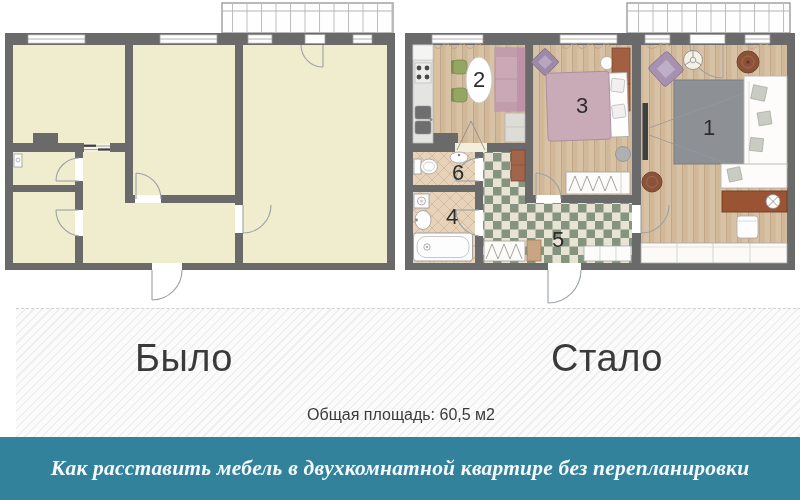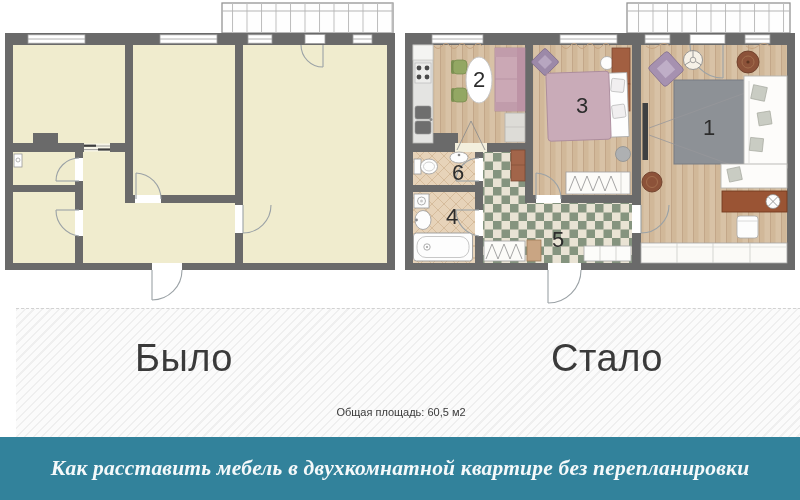--- a/index.html
+++ b/index.html
@@ -7,21 +7,21 @@
          font-family:"Liberation Sans",sans-serif;}
   .plans-area{position:absolute;left:0;top:0;width:800px;height:308px;background:#ffffff;}
   .captions{position:absolute;left:16px;top:308px;width:800px;height:129px;
             border-top:1px dashed #d2d2d2;
             background:repeating-linear-gradient(135deg,#efefef 0 1.5px,#fbfbfb 1.5px 6px);}
   .plan-label{position:absolute;transform:translateX(-50%);font-size:38px;color:#3a3a3a;
               white-space:nowrap;letter-spacing:0.5px;}
   .label-before{left:168px;top:28px;}
   .label-after{left:591px;top:28px;}
   .area-text{position:absolute;left:385px;top:97px;transform:translateX(-50%);
-             font-size:11px;color:#3a3a3a;white-space:nowrap;}
+             font-size:16px;color:#3a3a3a;white-space:nowrap;}
   .banner{position:absolute;left:0;top:437px;width:800px;height:63px;background:#32829b;
           display:flex;align-items:center;justify-content:center;font-style:italic;}
   .banner span{font-family:"Liberation Serif",serif;font-weight:bold;font-size:21.5px;
                color:#f5f9fa;letter-spacing:0.2px;white-space:nowrap;}
   svg text{font-family:"Liberation Sans",sans-serif;}
 </style>
 </head>
 <body>
 
 <div class="stage">

